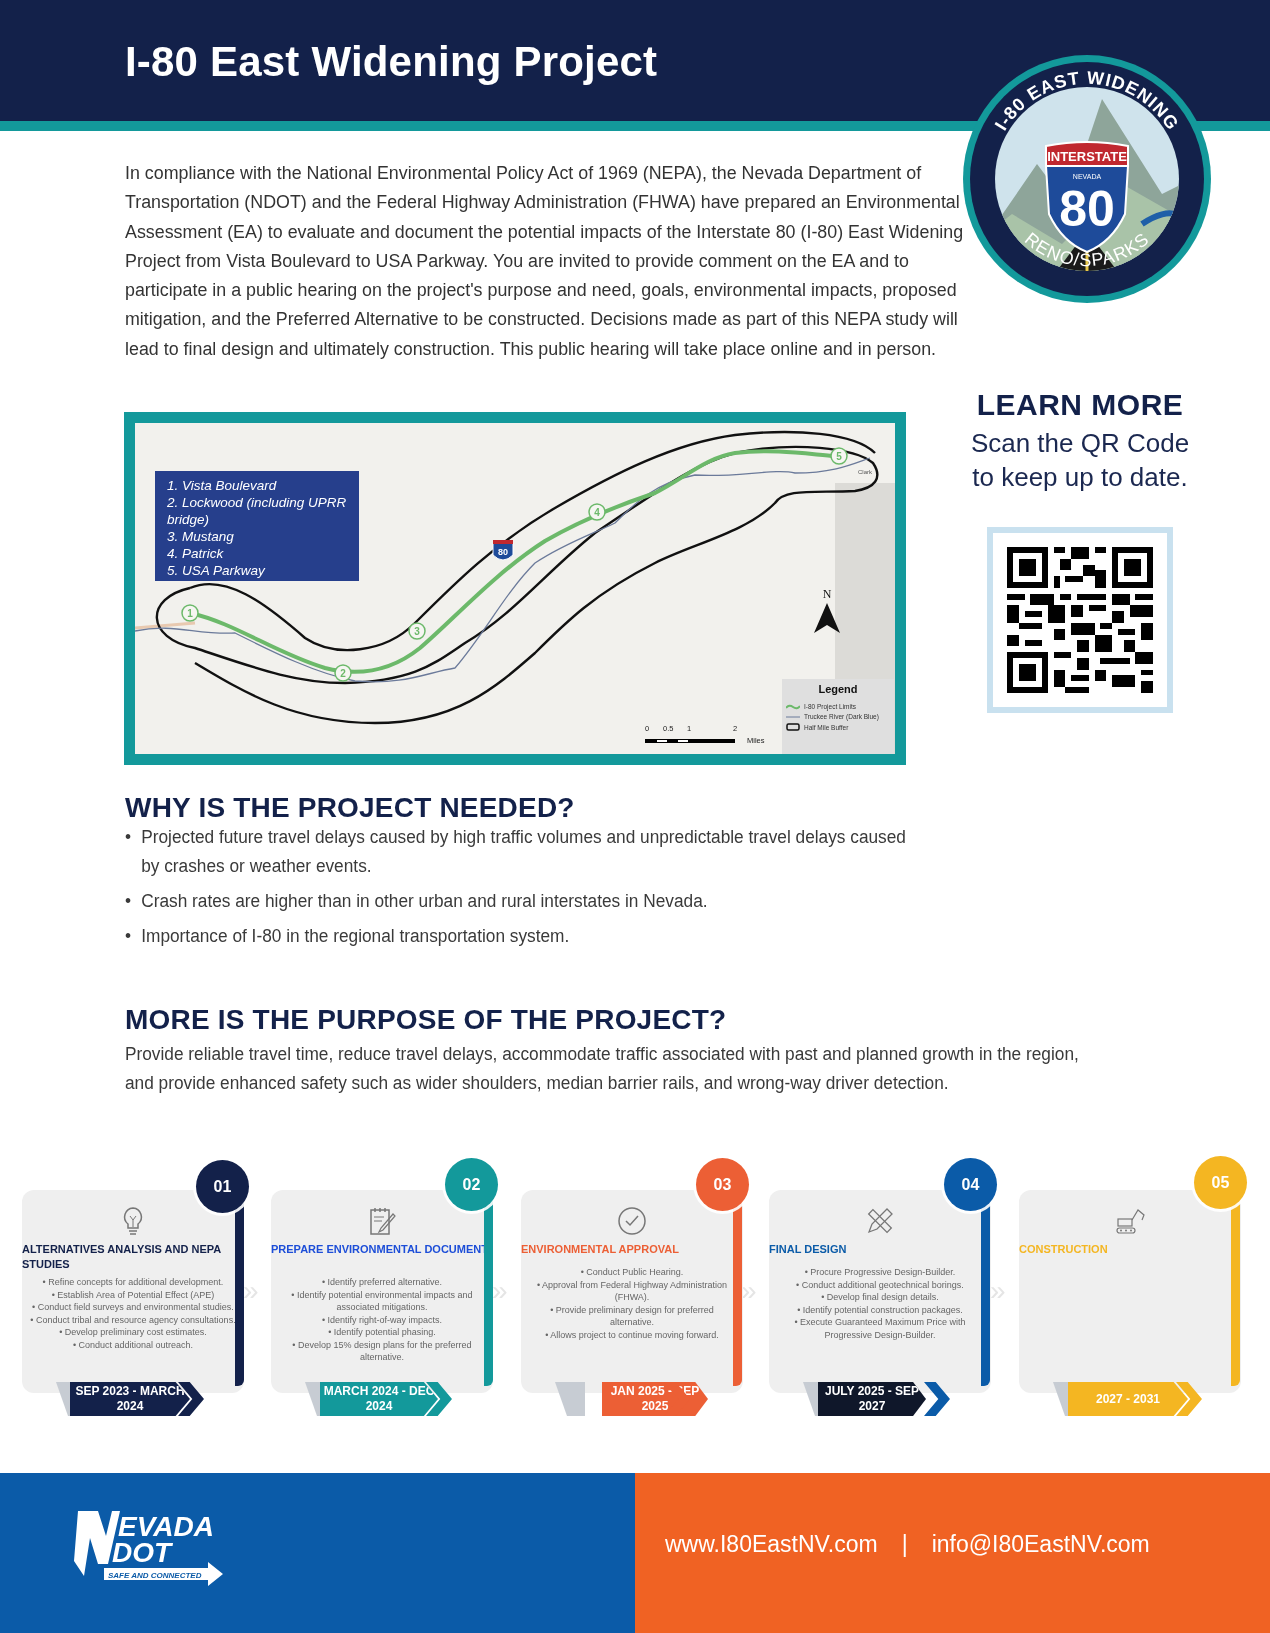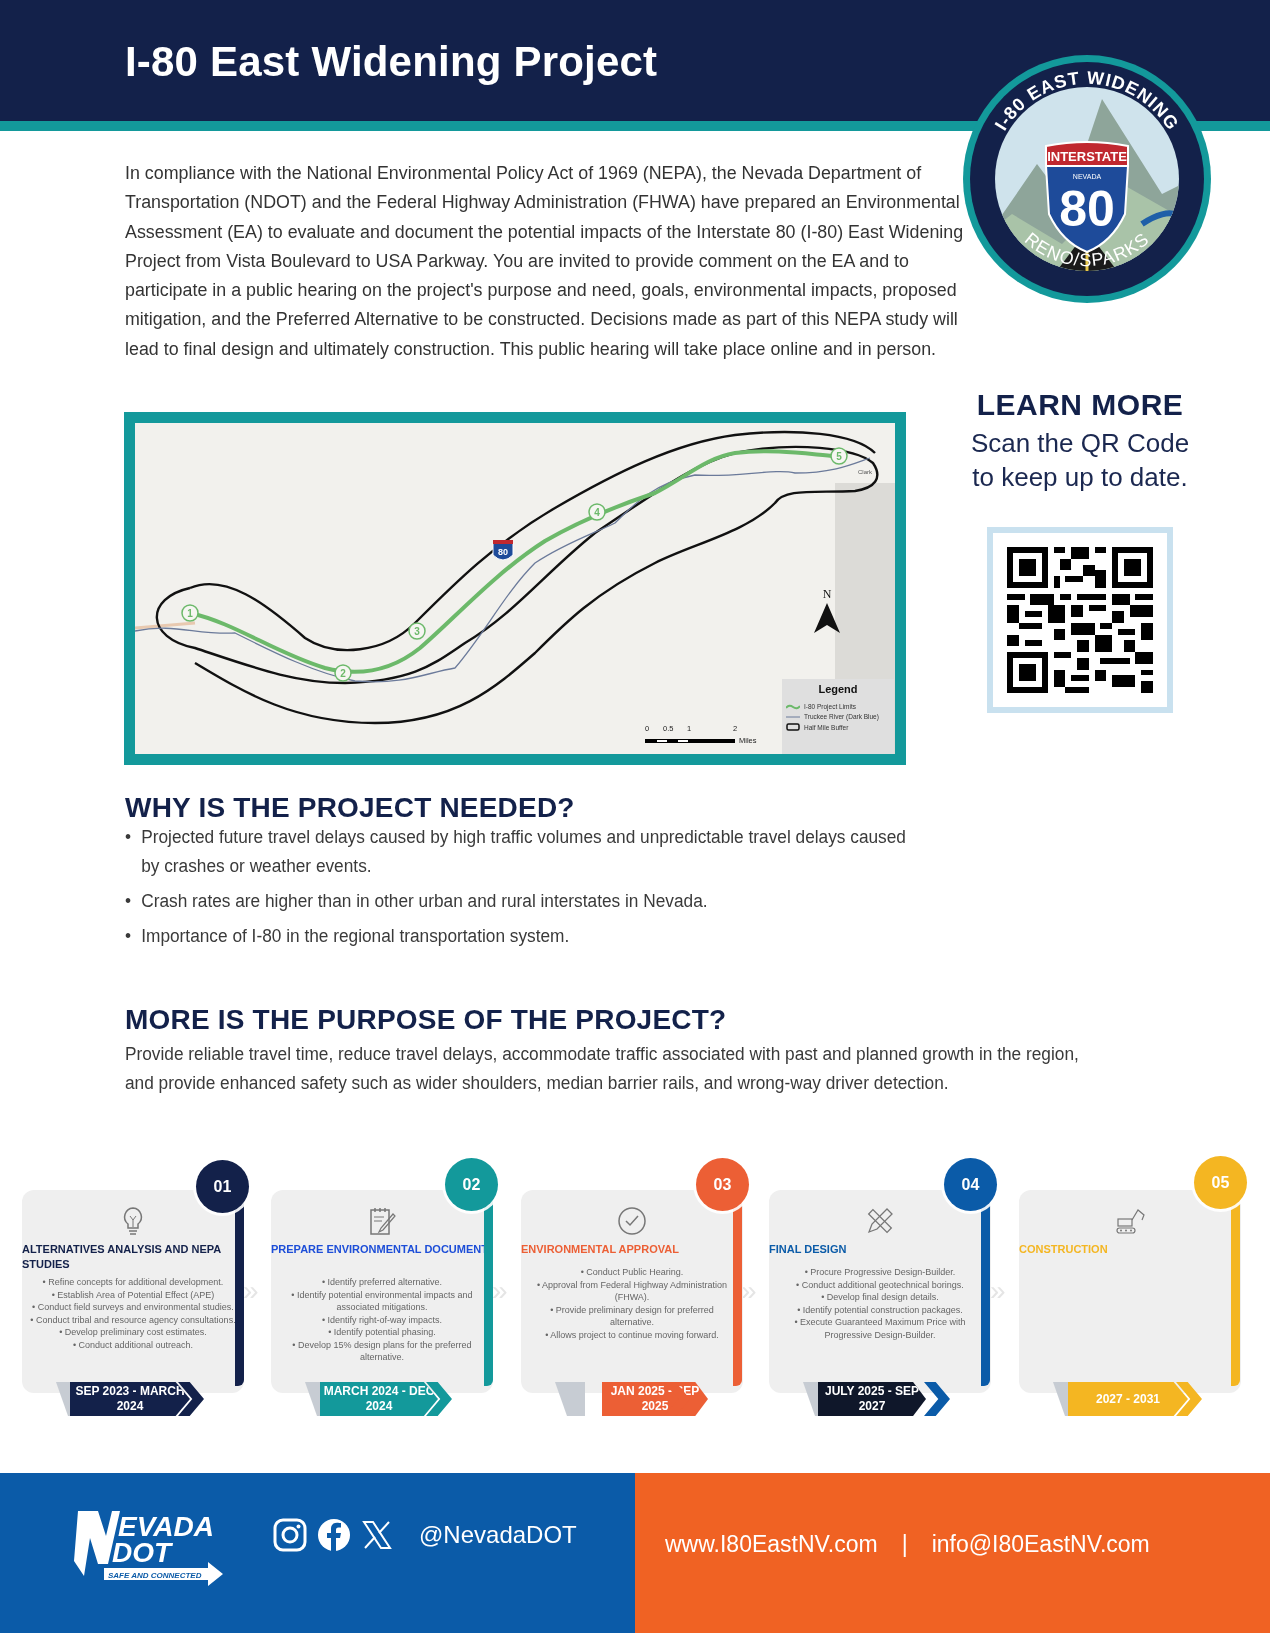--- a/index.html
+++ b/index.html
@@ -125,31 +125,38 @@
       <text x="368" y="132" text-anchor="middle" font-size="9" fill="#fff" font-weight="bold" font-family="Liberation Sans, sans-serif">80</text>
     </g>
     <text x="723" y="51" font-size="6" fill="#555" font-family="Liberation Sans, sans-serif">Clark</text>
 
     <g>
       <text x="692" y="175" font-size="12" text-anchor="middle" font-family="Liberation Serif, serif" fill="#111">N</text>
       <polygon points="692,180 705,210 692,202 679,210" fill="#111"></polygon>
     </g>
   </svg>
 
+  <div class="map-legend-box">
+    <div>1. Vista Boulevard</div>
+    <div>2. Lockwood (including UPRR bridge)</div>
+    <div>3. Mustang</div>
+    <div>4. Patrick</div>
+    <div>5. USA Parkway</div>
+  </div>
 
   <div class="scale-bar">
     <div style="display:flex;gap:0;position:relative;height:10px;width:110px;">
       <span style="position:absolute;left:0;">0</span>
       <span style="position:absolute;left:18px;">0.5</span>
       <span style="position:absolute;left:42px;">1</span>
       <span style="position:absolute;left:88px;">2</span>
     </div>
     <div style="display:flex;align-items:center;margin-top:2px;">
       <div style="width:90px;height:4px;background:linear-gradient(90deg,#000 0 12%,#fff 12% 24%,#000 24% 36%,#fff 36% 48%,#000 48% 100%);border:1px solid #000;"></div>
-      <span style="margin-left:4px;">Miles</span>
+      <span style="margin-left:12px;">Miles</span>
     </div>
   </div>
 
   <div class="map-legend">
     <div class="map-legend-title">Legend</div>
     <div class="map-legend-row">
       <svg width="14" height="6">
           <path d="M0 4 Q 3 0 7 3 T 14 2" stroke="#6cb96a" stroke-width="2" fill="none"></path>
         </svg>
       <span>I-80 Project Limits</span>
@@ -371,37 +378,20 @@
 <div class="footer-left">
   <div class="ndot-logo">
     <svg width="160" height="80" viewBox="0 0 160 80">
       <path d="M10 5 L 30 5 L 38 30 L 44 5 L 52 5 L 40 58 L 30 58 L 22 32 L 16 70 L 6 55 Z" fill="#fff"></path>
       <text x="50" y="30" font-size="28" font-weight="bold" font-style="italic" fill="#fff" font-family="Liberation Sans, sans-serif">EVADA</text>
       <text x="44" y="56" font-size="28" font-weight="bold" font-style="italic" fill="#fff" font-family="Liberation Sans, sans-serif">DOT</text>
       <path d="M36 62 L 140 62 L 140 56 L 155 68 L 140 80 L 140 74 L 36 74 Z" fill="#fff"></path>
       <text x="40" y="72" font-size="8" font-weight="bold" font-style="italic" fill="#0b5ba8" font-family="Liberation Sans, sans-serif">SAFE AND CONNECTED</text>
     </svg>
   </div>
-  <div class="social">
-    <svg width="34" height="34" viewBox="0 0 34 34">
-        <rect x="2" y="2" width="30" height="30" rx="8" fill="none" stroke="#fff" stroke-width="3"></rect>
-        <circle cx="17" cy="17" r="7" fill="none" stroke="#fff" stroke-width="3"></circle>
-        <circle cx="25.5" cy="8.5" r="2" fill="#fff"></circle>
-      </svg>
-    <svg width="34" height="34" viewBox="0 0 34 34">
-        <circle cx="17" cy="17" r="16" fill="#fff"></circle>
-        <path d="M19 33 V 20 h4 l1 -5 h-5 v-3 c0 -1.5 0.5 -2.5 2.5 -2.5 h2.5 v-4.5 c-1 0 -2.5 -0.3 -4 -0.3 c-4 0 -6 2.3 -6 6.3 v4 h-4 v5 h4 v13 z" fill="#0b5ba8"></path>
-      </svg>
-    <svg width="32" height="32" viewBox="0 0 32 32">
-        <path d="M3 3 L 12 3 L 29 29 L 20 29 Z" fill="none" stroke="#fff" stroke-width="2"></path>
-        <line x1="28" y1="3" x2="18" y2="14" stroke="#fff" stroke-width="2"></line>
-        <line x1="4" y1="29" x2="14" y2="18" stroke="#fff" stroke-width="2"></line>
-      </svg>
-    <span class="social-handle">@NevadaDOT</span>
-  </div>
 </div>
 <div class="footer-right">
   <div class="contact">
     <span>www.I80EastNV.com</span>
     <span>|</span>
     <span>info@I80EastNV.com</span>
   </div>
 </div>
 
 </body></html>

